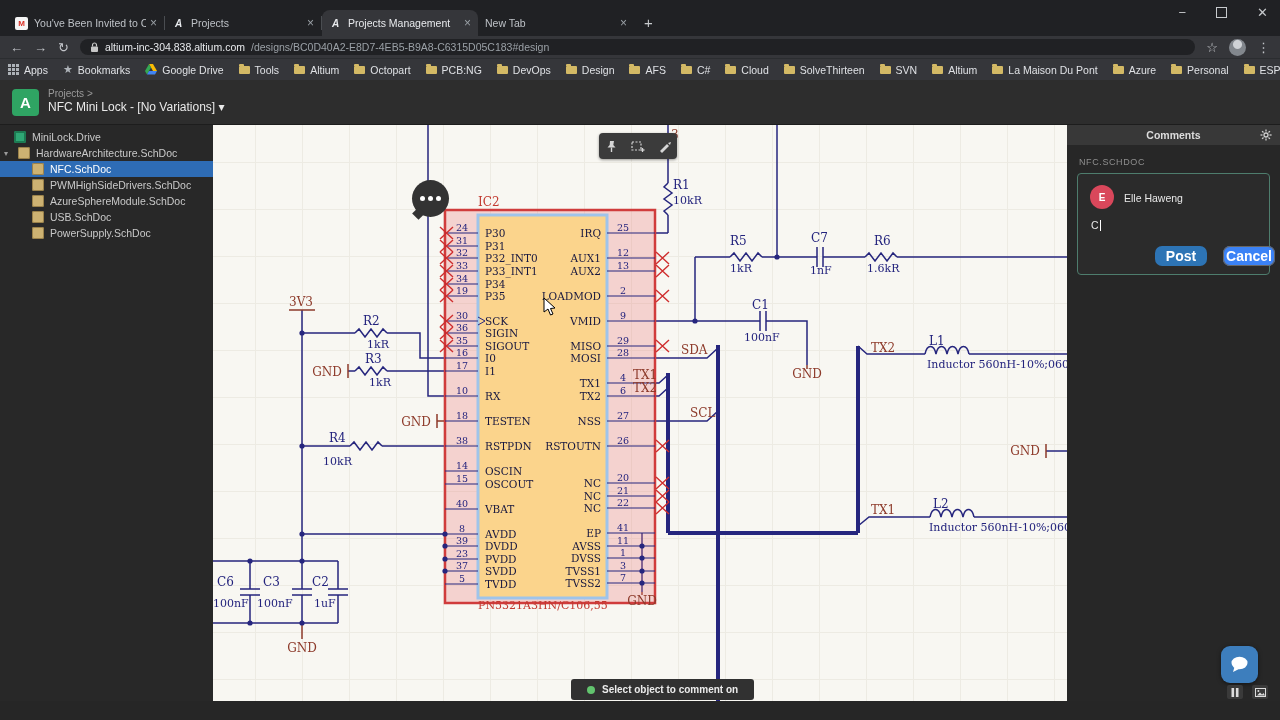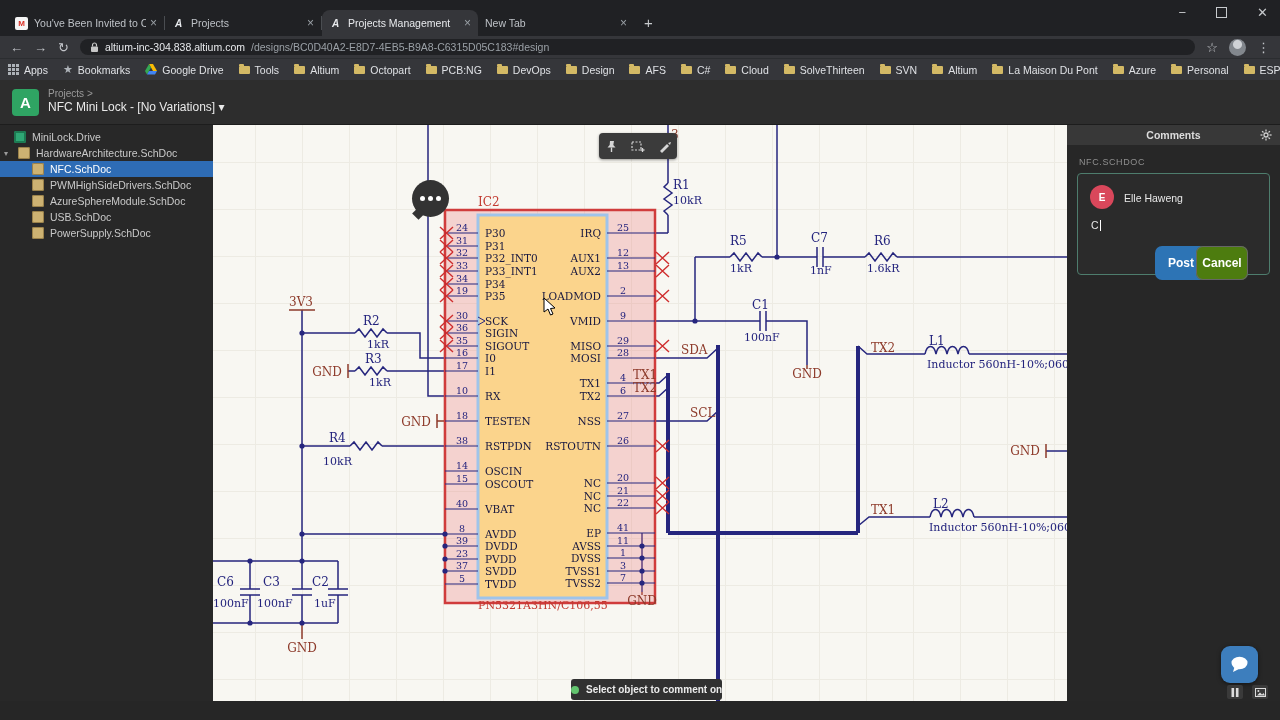--- a/index.html
+++ b/index.html
@@ -83,39 +83,39 @@
   .pnum{fill:#23237d;font-size:9.5px}
   .pname{fill:#17173f;font-size:10.5px}
   
   .dots-badge{position:absolute;left:199px;top:55px;width:37px;height:37px;background:#333;border-radius:50%;
               display:flex;align-items:center;justify-content:center;gap:3px}
   .dots-badge::after{content:"";position:absolute;left:2px;bottom:-1px;width:9px;height:9px;background:#333;transform:rotate(45deg)}
   .dots-badge i{width:5px;height:5px;border-radius:50%;background:#fff}
   .floattb{position:absolute;left:386px;top:8px;width:78px;height:26px;background:#3b3b3b;border-radius:4px;
            box-shadow:0 1px 3px rgba(0,0,0,.4);display:flex;align-items:center;justify-content:space-around}
   .toast{position:absolute;left:358px;top:554px;height:21px;background:#313131;border-radius:3px;display:flex;
-         align-items:center;gap:7px;padding:0 0;color:#ececec;font-size:10px;font-weight:bold;white-space:nowrap}
+         align-items:center;gap:7px;padding:0 16px;color:#ececec;font-size:10px;font-weight:bold;white-space:nowrap}
   .toast .gdot{width:8px;height:8px;border-radius:50%;background:#62c46e}
   .cursor{position:absolute;left:330px;top:172px}
   
   .comments{position:absolute;left:1067px;top:125px;width:213px;height:576px;background:#272727;box-sizing:border-box}
   .comhead{height:20px;background:#383838;display:flex;align-items:center;justify-content:center;position:relative;
            color:#dcdcdc;font-size:10.5px;font-weight:bold}
   .comhead .gear{position:absolute;right:8px;top:4px}
   .doclabel{margin:12px 0 6px 12px;font-size:9px;letter-spacing:.6px;color:#8f8f8f}
   .comcard{margin:0 10px;height:100px;border:1px solid #4e7d6d;border-radius:4px;background:#2b2b2b;position:relative}
   .comavatar{position:absolute;left:12px;top:11px;width:24px;height:24px;border-radius:50%;background:#d9475b;
              color:#fff;font-size:10px;font-weight:bold;display:flex;align-items:center;justify-content:center}
   .comauthor{position:absolute;left:46px;top:18px;font-size:10.5px;color:#e8e8e8}
   .comdraft{position:absolute;left:13px;top:45px;font-size:10.5px;color:#e8e8e8}
   .comdraft .ibeam{display:inline-block;width:1px;height:11px;background:#fff;margin-left:1px;vertical-align:-2px}
-  .combtn{position:absolute;top:72px;width:52px;height:34px;border-radius:7px;font-size:12px;font-weight:bold;
+  .combtn{position:absolute;top:72px;width:52px;height:20px;border-radius:7px;font-size:14px;font-weight:bold;
           color:#fff;display:flex;align-items:center;justify-content:center}
   .post{left:77px;background:#2d74b5}
-  .cancel{left:118px;background:#4d7c0f;box-shadow:inset 0 0 0 1px #666}
+  .cancel{left:145px;background:#3b82f6;box-shadow:inset 0 0 0 1px #666}
   
   .bottomstrip{position:absolute;left:0;top:701px;width:1280px;height:19px;background:#262626}
   .chatfab{position:absolute;left:1221px;top:646px;width:37px;height:37px;background:#3d7ebd;border-radius:9px;
            display:flex;align-items:center;justify-content:center;box-shadow:0 1px 4px rgba(0,0,0,.5)}
   .miniicon{position:absolute;width:16px;height:14px;background:#3a3a3a;border-radius:2px;display:flex;align-items:center;justify-content:center}
 </style>
 </head>
 <body>
 
 <div class="tabstrip">

